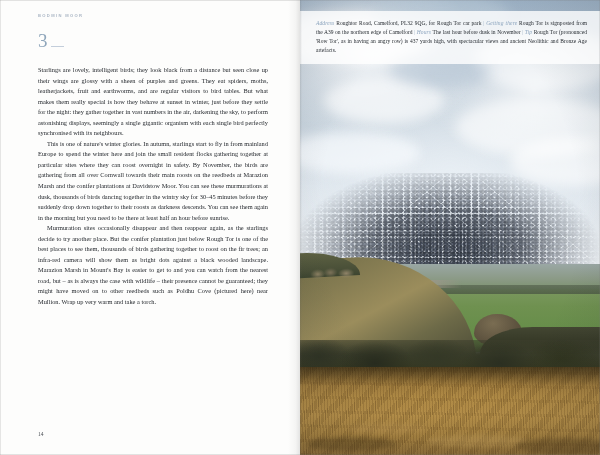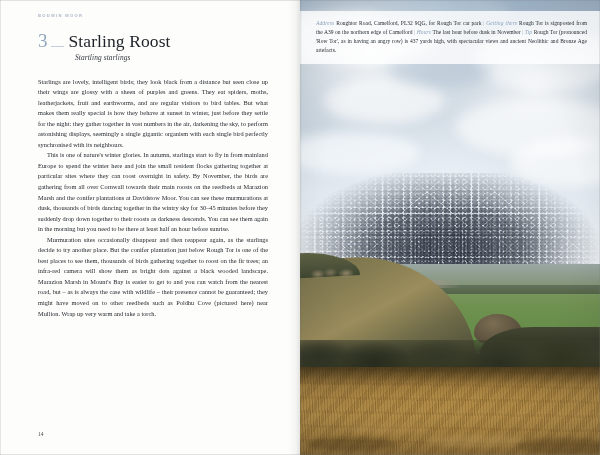--- a/index.html
+++ b/index.html
@@ -418,24 +418,22 @@
 
 <div class="spread">
 
   <div class="page-left">
 
     <div class="running-header">BODMIN MOOR</div>
 
     <div class="chapter-head">
       <span class="chapter-num">3</span>
       <span class="chapter-rule"></span>
-      <span class="chapter-title">Starling Roost</span>
     </div>
 
-    <div class="chapter-sub">Startling starlings</div>
 
     <div class="body-copy">
       <p>Starlings are lovely, intelligent birds; they look black from a distance but seen close up their wings are glossy with a sheen of purples and greens. They eat spiders, moths, leatherjackets, fruit and earthworms, and are regular visitors to bird tables. But what makes them really special is how they behave at sunset in winter, just before they settle for the night: they gather together in vast numbers in the air, darkening the sky, to perform astonishing displays, seemingly a single gigantic organism with each single bird perfectly synchronised with its neighbours.</p>
       <p>This is one of nature's winter glories. In autumn, starlings start to fly in from mainland Europe to spend the winter here and join the small resident flocks gathering together at particular sites where they can roost overnight in safety. By November, the birds are gathering from all over Cornwall towards their main roosts on the reedbeds at Marazion Marsh and the conifer plantations at Davidstow Moor. You can see these murmurations at dusk, thousands of birds dancing together in the wintry sky for 30–45 minutes before they suddenly drop down together to their roosts as darkness descends. You can see them again in the morning but you need to be there at least half an hour before sunrise.</p>
       <p>Murmuration sites occasionally disappear and then reappear again, as the starlings decide to try another place. But the conifer plantation just below Rough Tor is one of the best places to see them, thousands of birds gathering together to roost on the fir trees; an infra-red camera will show them as bright dots against a black wooded landscape. Marazion Marsh in Mount's Bay is easier to get to and you can watch from the nearest road, but – as is always the case with wildlife – their presence cannot be guaranteed; they might have moved on to other reedbeds such as Poldhu Cove (pictured here) near Mullion. Wrap up very warm and take a torch.</p>
     </div>
 
     <div class="folio">14</div>
   </div>
 

